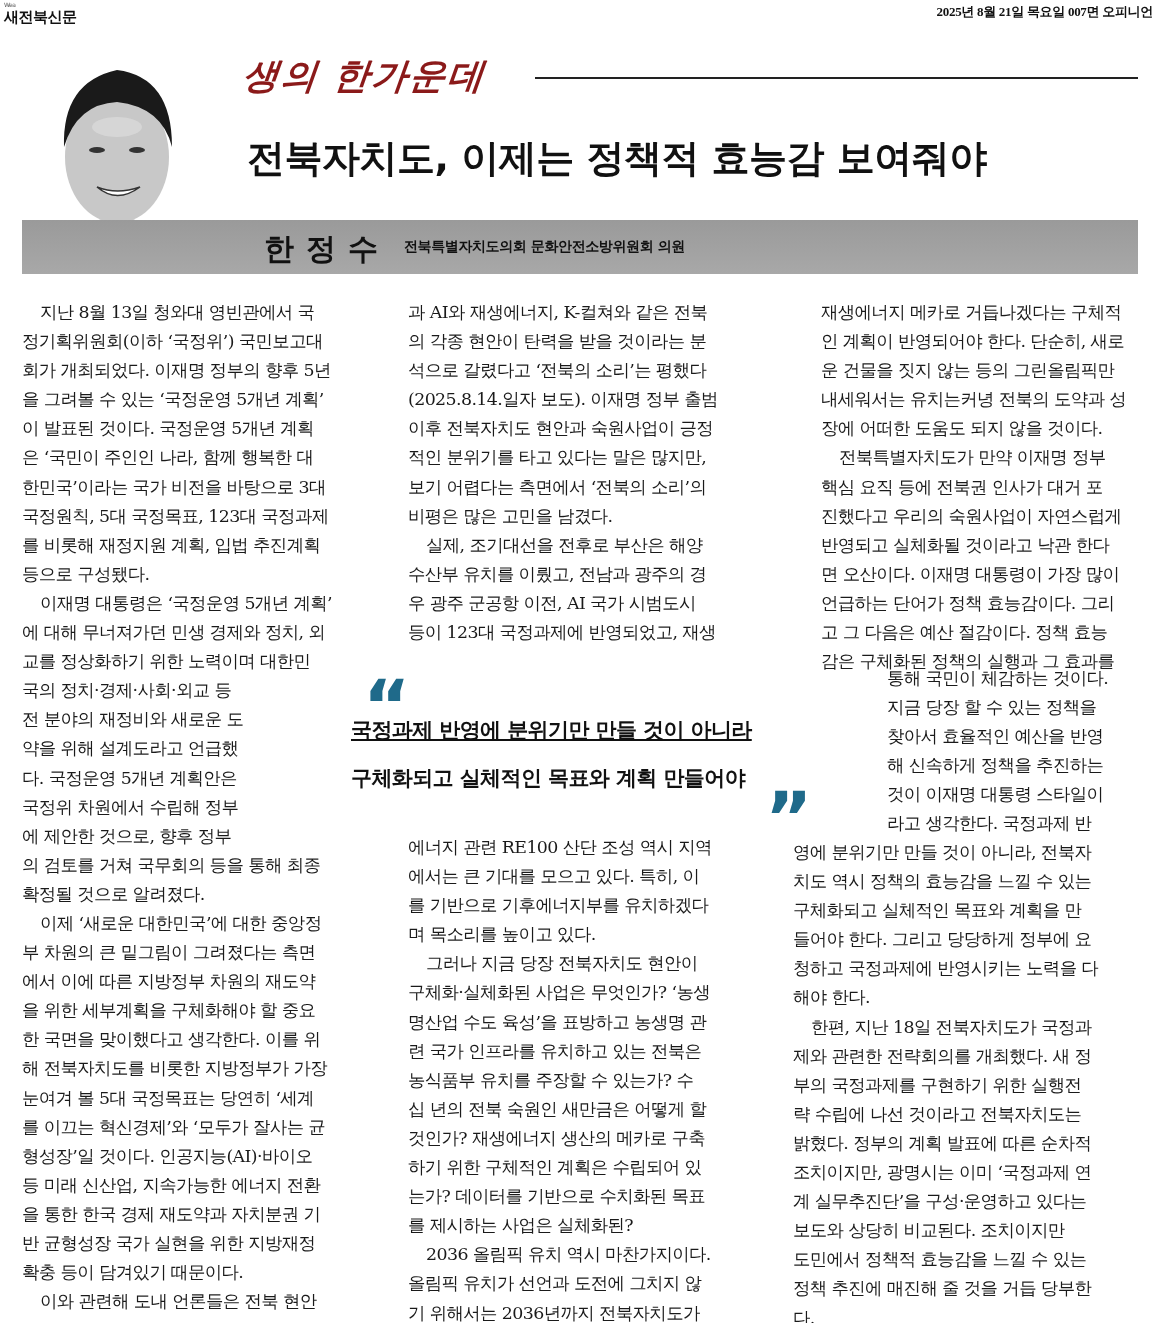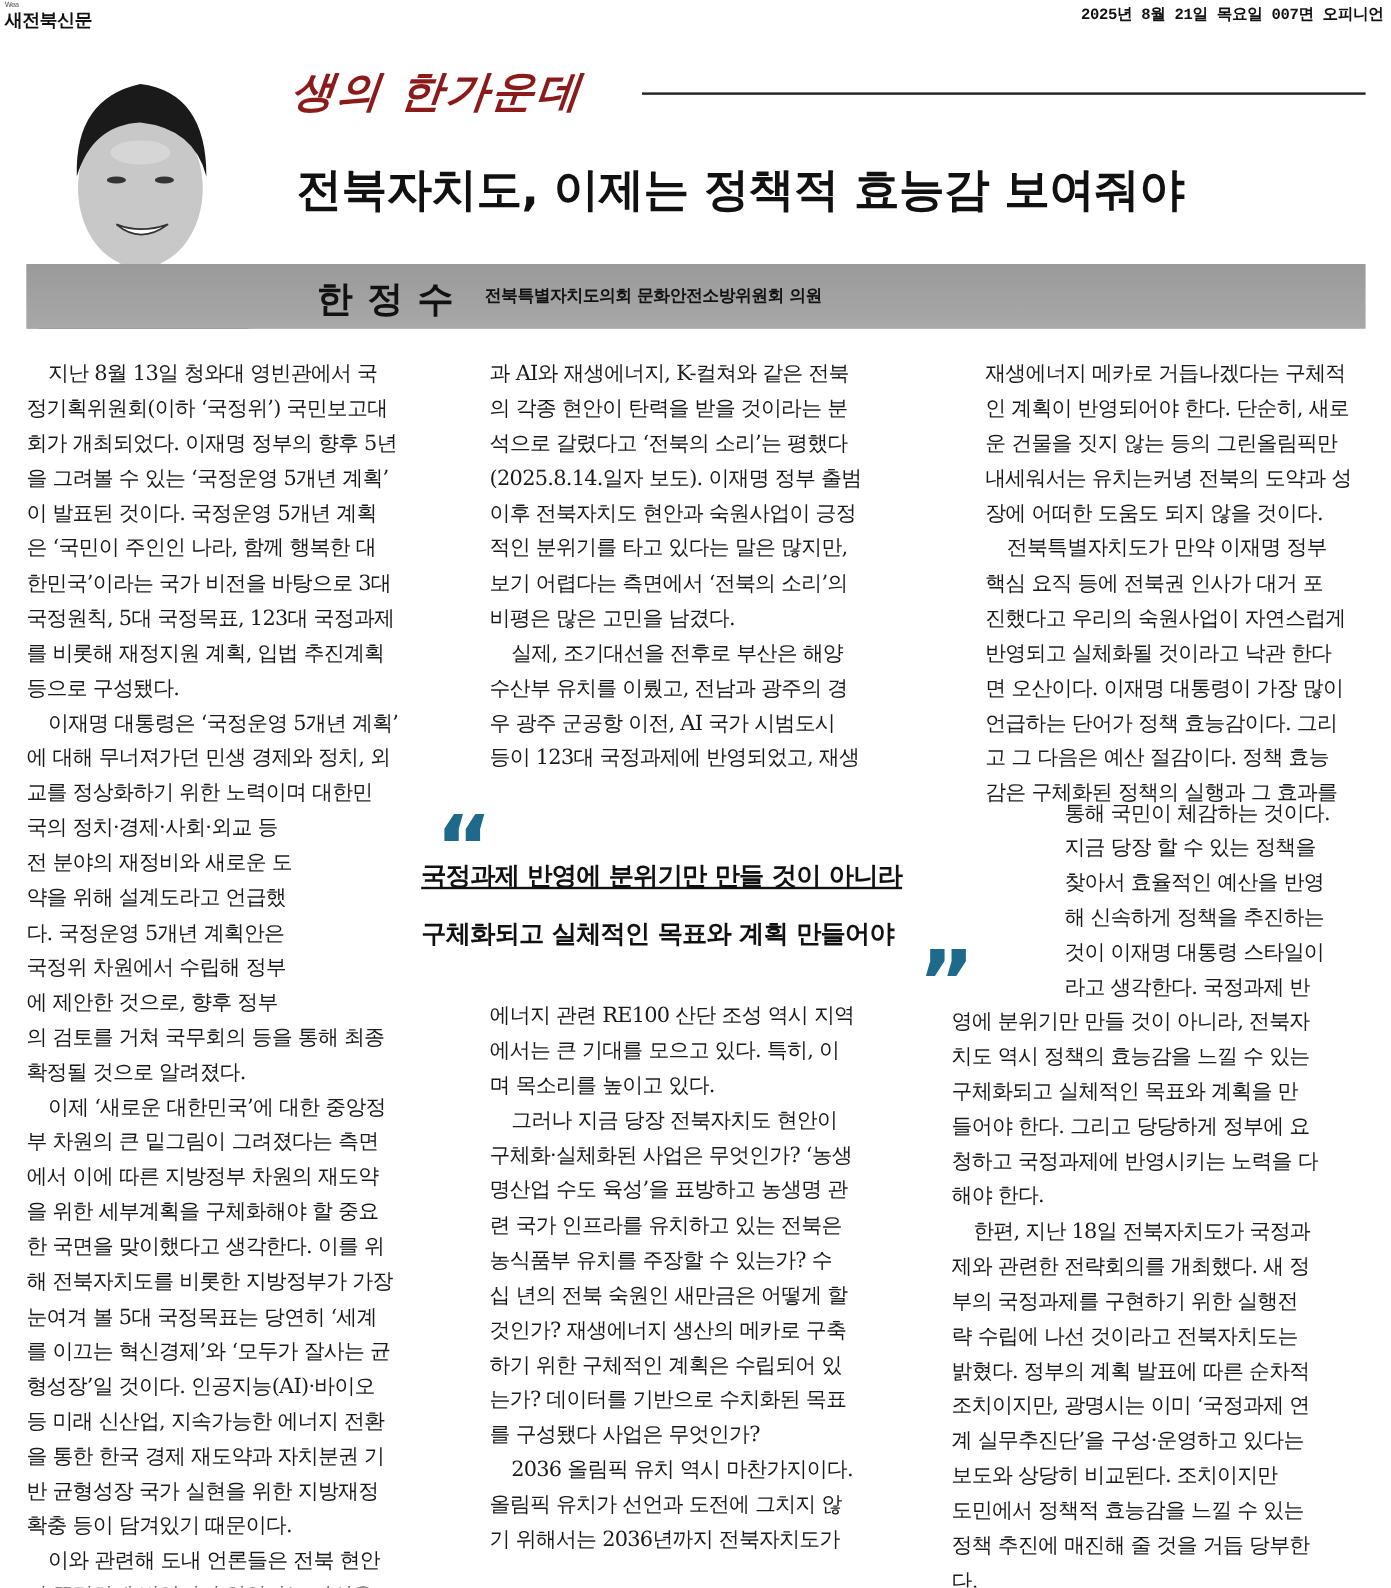--- a/index.html
+++ b/index.html
@@ -1,21 +1,21 @@
 <!DOCTYPE html>
 <html><head>
 <meta charset="utf-8">
 <style>
   * { box-sizing: border-box; margin: 0; padding: 0; }
   html, body { width: 1159px; height: 1323px; background: #ffffff; overflow: hidden; }
   body { position: relative; font-family: "DejaVu Serif", "Liberation Serif", serif; color: #1a1a1a; }
 
   .masthead-logo { position: absolute; left: 4px; top: 2px; font-family: "DejaVu Sans", sans-serif; font-size: 15px; font-weight: bold; letter-spacing: -0.5px; color: #111; }
   .masthead-logo .tiny { display: block; font-size: 6px; line-height: 6px; font-weight: normal; color: #555; }
-  .masthead-date { position: absolute; right: 6px; top: 3px; font-family: Liberation Mono, monospace; font-size: 13px; font-weight: bold; color: #111; letter-spacing: -0.3px; margin-left: 47px; }
+  .masthead-date { position: absolute; right: 6px; top: 3px; font-family: Liberation Serif, serif; font-size: 13px; font-weight: bold; color: #111; letter-spacing: -0.3px; margin-left: 47px; }
 
   .photo { position: absolute; left: 22px; top: 52px; width: 190px; height: 222px; overflow: hidden; }
   .photo svg { width: 100%; height: 100%; display: block; }
 
   .series-title { position: absolute; left: 243px; top: 52px; font-family: "DejaVu Serif", serif; font-style: italic; font-weight: bold; font-size: 36px; color: #8b1a1a; letter-spacing: 2px; transform: skewX(-6deg); }
   .series-rule { position: absolute; left: 535px; top: 77px; width: 603px; height: 2px; background: #222; }
 
   .headline { position: absolute; left: 247px; top: 133px; font-family: "DejaVu Sans", sans-serif; font-size: 38px; font-weight: bold; color: #111; letter-spacing: -0.5px; }
 
   .byline-bar { position: absolute; left: 22px; top: 220px; width: 1116px; height: 54px; background: linear-gradient(#9a9a9a, #a8a8a8); }
@@ -124,31 +124,32 @@
   <span class="ln">비평은 많은 고민을 남겼다.</span>
   <span class="ln ind">실제, 조기대선을 전후로 부산은 해양</span>
   <span class="ln">수산부 유치를 이뤘고, 전남과 광주의 경</span>
   <span class="ln">우 광주 군공항 이전, AI 국가 시범도시</span>
   <span class="ln">등이 123대 국정과제에 반영되었고, 재생</span>
 </div>
 
 <div class="col col2b">
   <span class="ln">에너지 관련 RE100 산단 조성 역시 지역</span>
   <span class="ln">에서는 큰 기대를 모으고 있다. 특히, 이</span>
+  <span class="ln">를 기반으로 기후에너지부를 유치하겠다</span>
   <span class="ln">며 목소리를 높이고 있다.</span>
   <span class="ln ind">그러나 지금 당장 전북자치도 현안이</span>
   <span class="ln">구체화·실체화된 사업은 무엇인가? ‘농생</span>
   <span class="ln">명산업 수도 육성’을 표방하고 농생명 관</span>
   <span class="ln">련 국가 인프라를 유치하고 있는 전북은</span>
   <span class="ln">농식품부 유치를 주장할 수 있는가? 수</span>
   <span class="ln">십 년의 전북 숙원인 새만금은 어떻게 할</span>
   <span class="ln">것인가? 재생에너지 생산의 메카로 구축</span>
   <span class="ln">하기 위한 구체적인 계획은 수립되어 있</span>
   <span class="ln">는가? 데이터를 기반으로 수치화된 목표</span>
-  <span class="ln">를 구성됐다 사업은 무엇인가?</span>
+  <span class="ln">를 제시하는 사업은 실체화된?</span>
   <span class="ln ind">2036 올림픽 유치 역시 마찬가지이다.</span>
   <span class="ln">올림픽 유치가 선언과 도전에 그치지 않</span>
   <span class="ln">기 위해서는 2036년까지 전북자치도가</span>
 </div>
 
 <div class="col col3">
   <span class="ln">재생에너지 메카로 거듭나겠다는 구체적</span>
   <span class="ln">인 계획이 반영되어야 한다. 단순히, 새로</span>
   <span class="ln">운 건물을 짓지 않는 등의 그린올림픽만</span>
   <span class="ln">내세워서는 유치는커녕 전북의 도약과 성</span>

